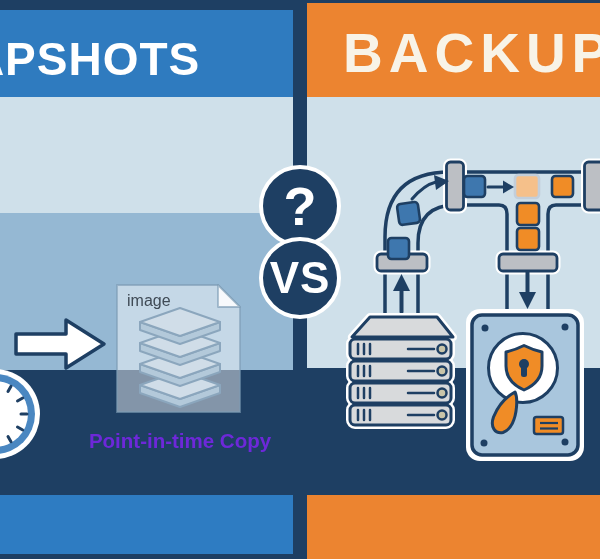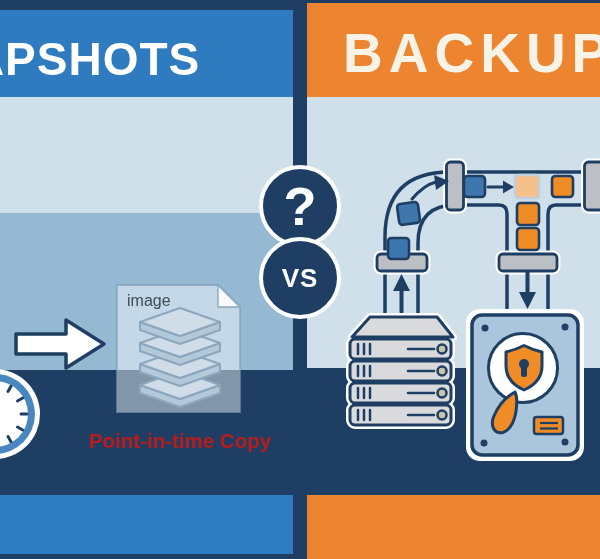--- a/index.html
+++ b/index.html
@@ -30,25 +30,25 @@
   .title-right{left:43px;top:18px;font-size:55px;color:#F8F3E7;letter-spacing:6px;}
   
   .divider{position:absolute;left:293px;top:0;width:14px;height:559px;background:#1E3F63;z-index:2;}
   .badge{
     position:absolute;left:259px;width:82px;height:82px;border-radius:50%;
     background:#1E3F63;border:4px solid #FFFFFF;box-sizing:border-box;
     display:flex;align-items:center;justify-content:center;
     color:#FFFFFF;font-weight:bold;z-index:3;
   }
   .badge-q{top:165px;font-size:54px;}
-  .badge-vs{top:237px;font-size:26px;letter-spacing:1px;}
+  .badge-vs{top:237px;font-size:44px;letter-spacing:1px;}
   
   .caption{
     position:absolute;left:55px;top:426px;width:250px;z-index:2;
-    text-align:center;color:#b91c1c;font-size:20.5px;font-weight:bold;line-height:30px;
+    text-align:center;color:#6d28d9;font-size:20.5px;font-weight:bold;line-height:30px;
   }
   svg{position:absolute;left:0;top:0;z-index:1;}
 </style>
 </head>
 <body>
 
 <div class="canvas">
 
   <div class="half left">
     <div class="band top-strip-left"></div>

